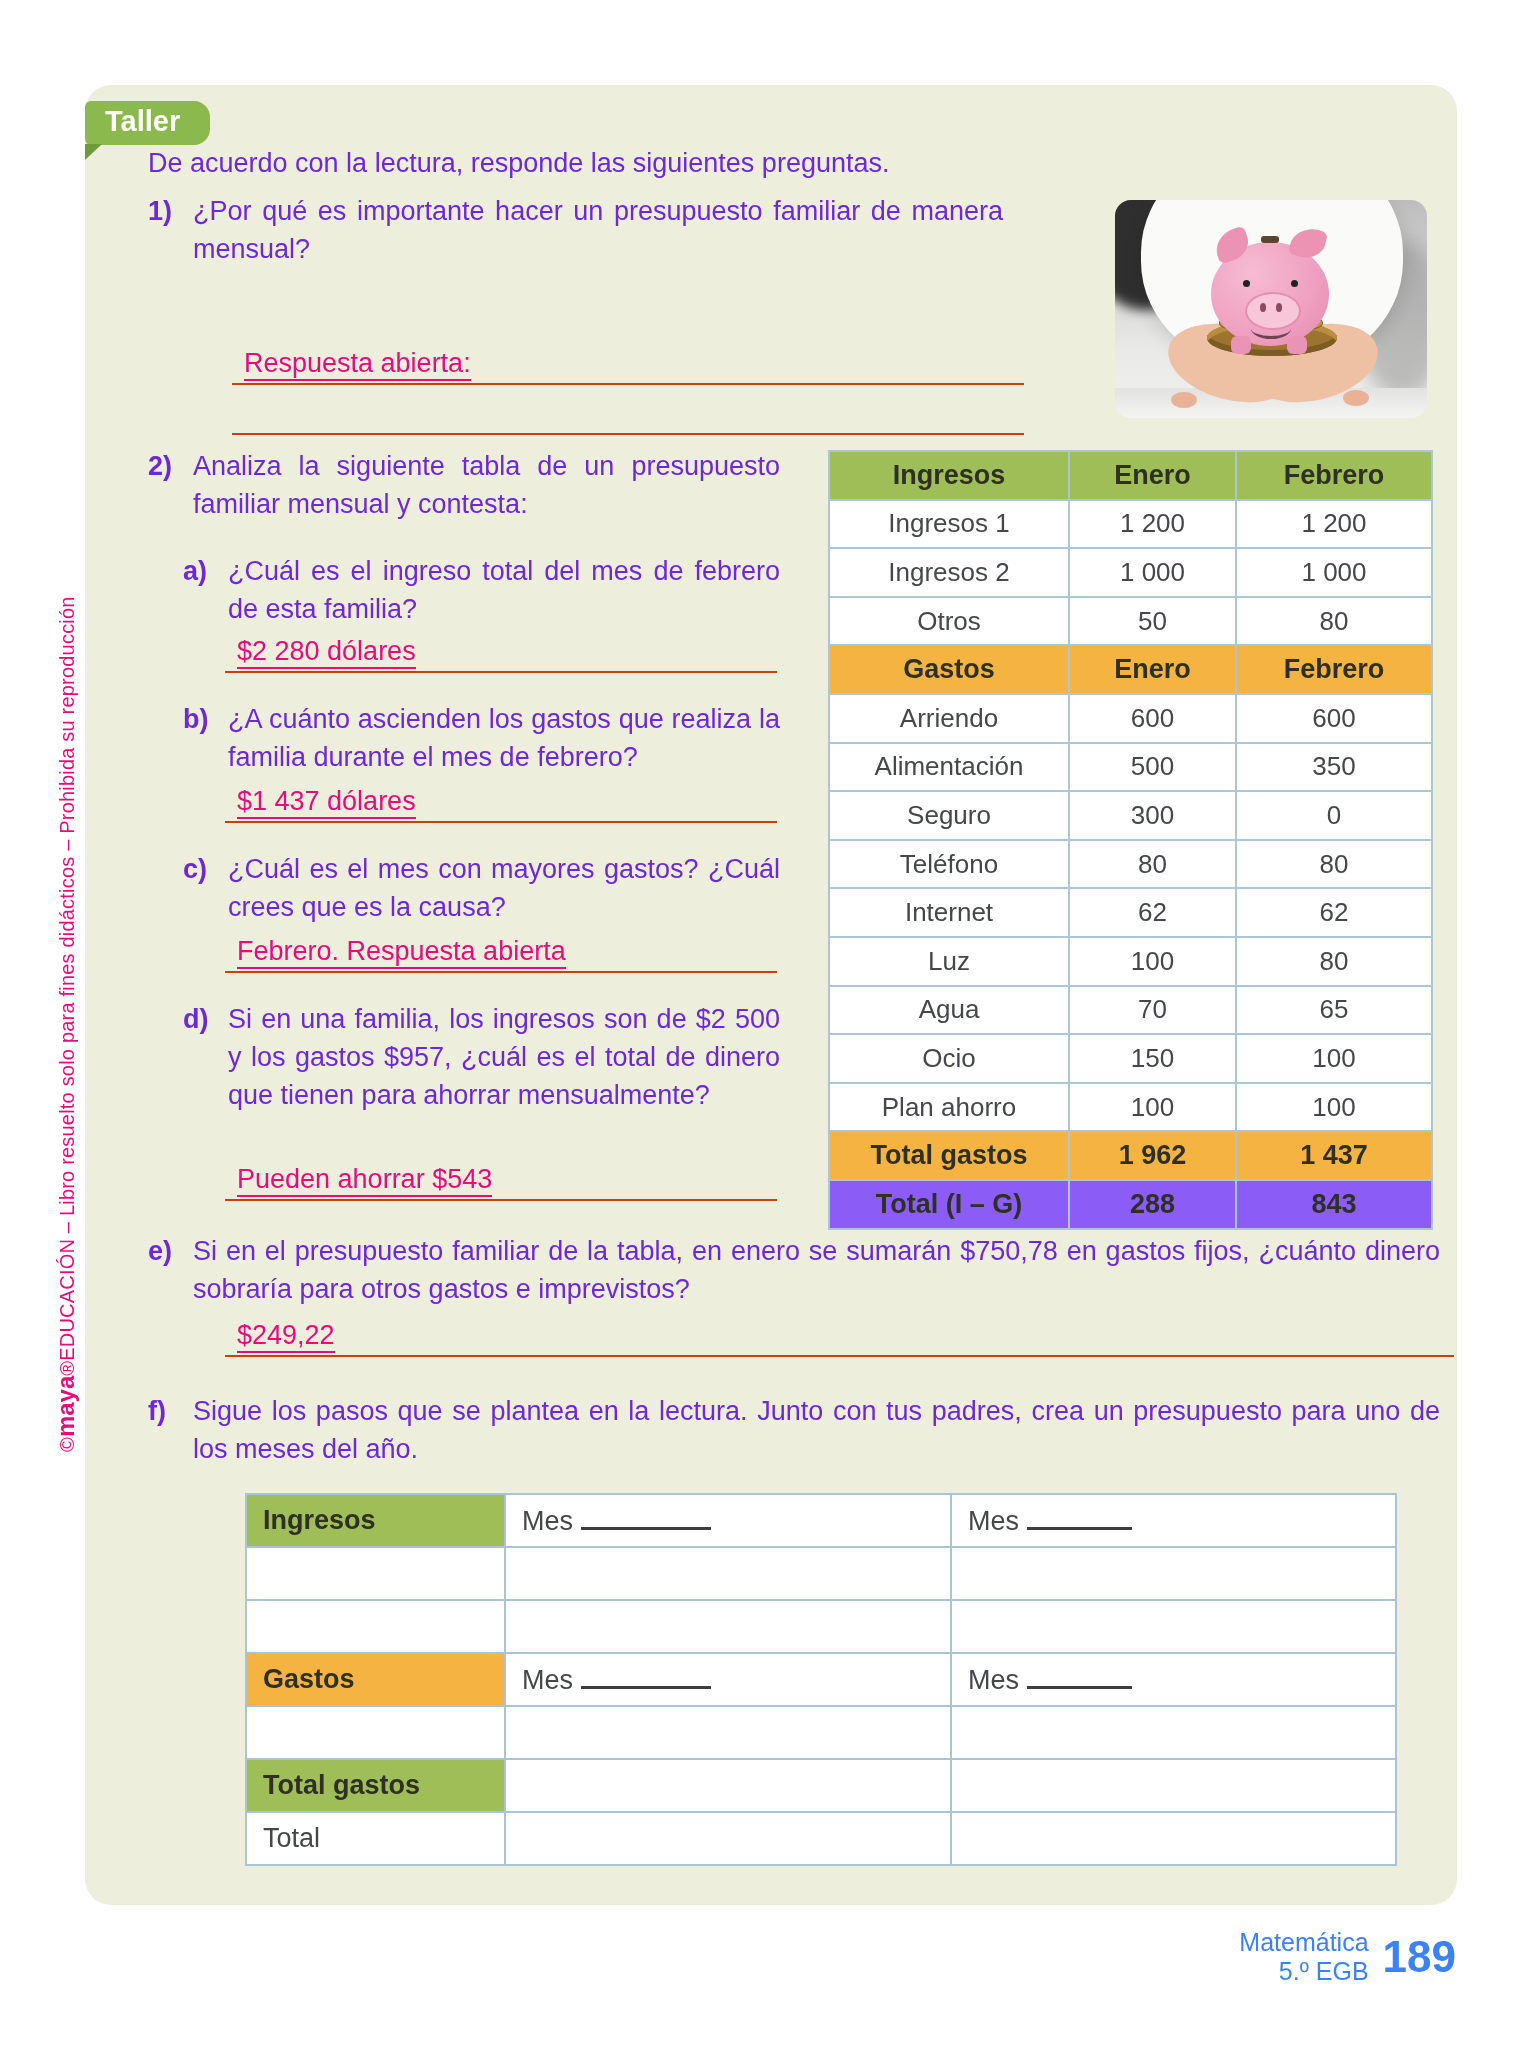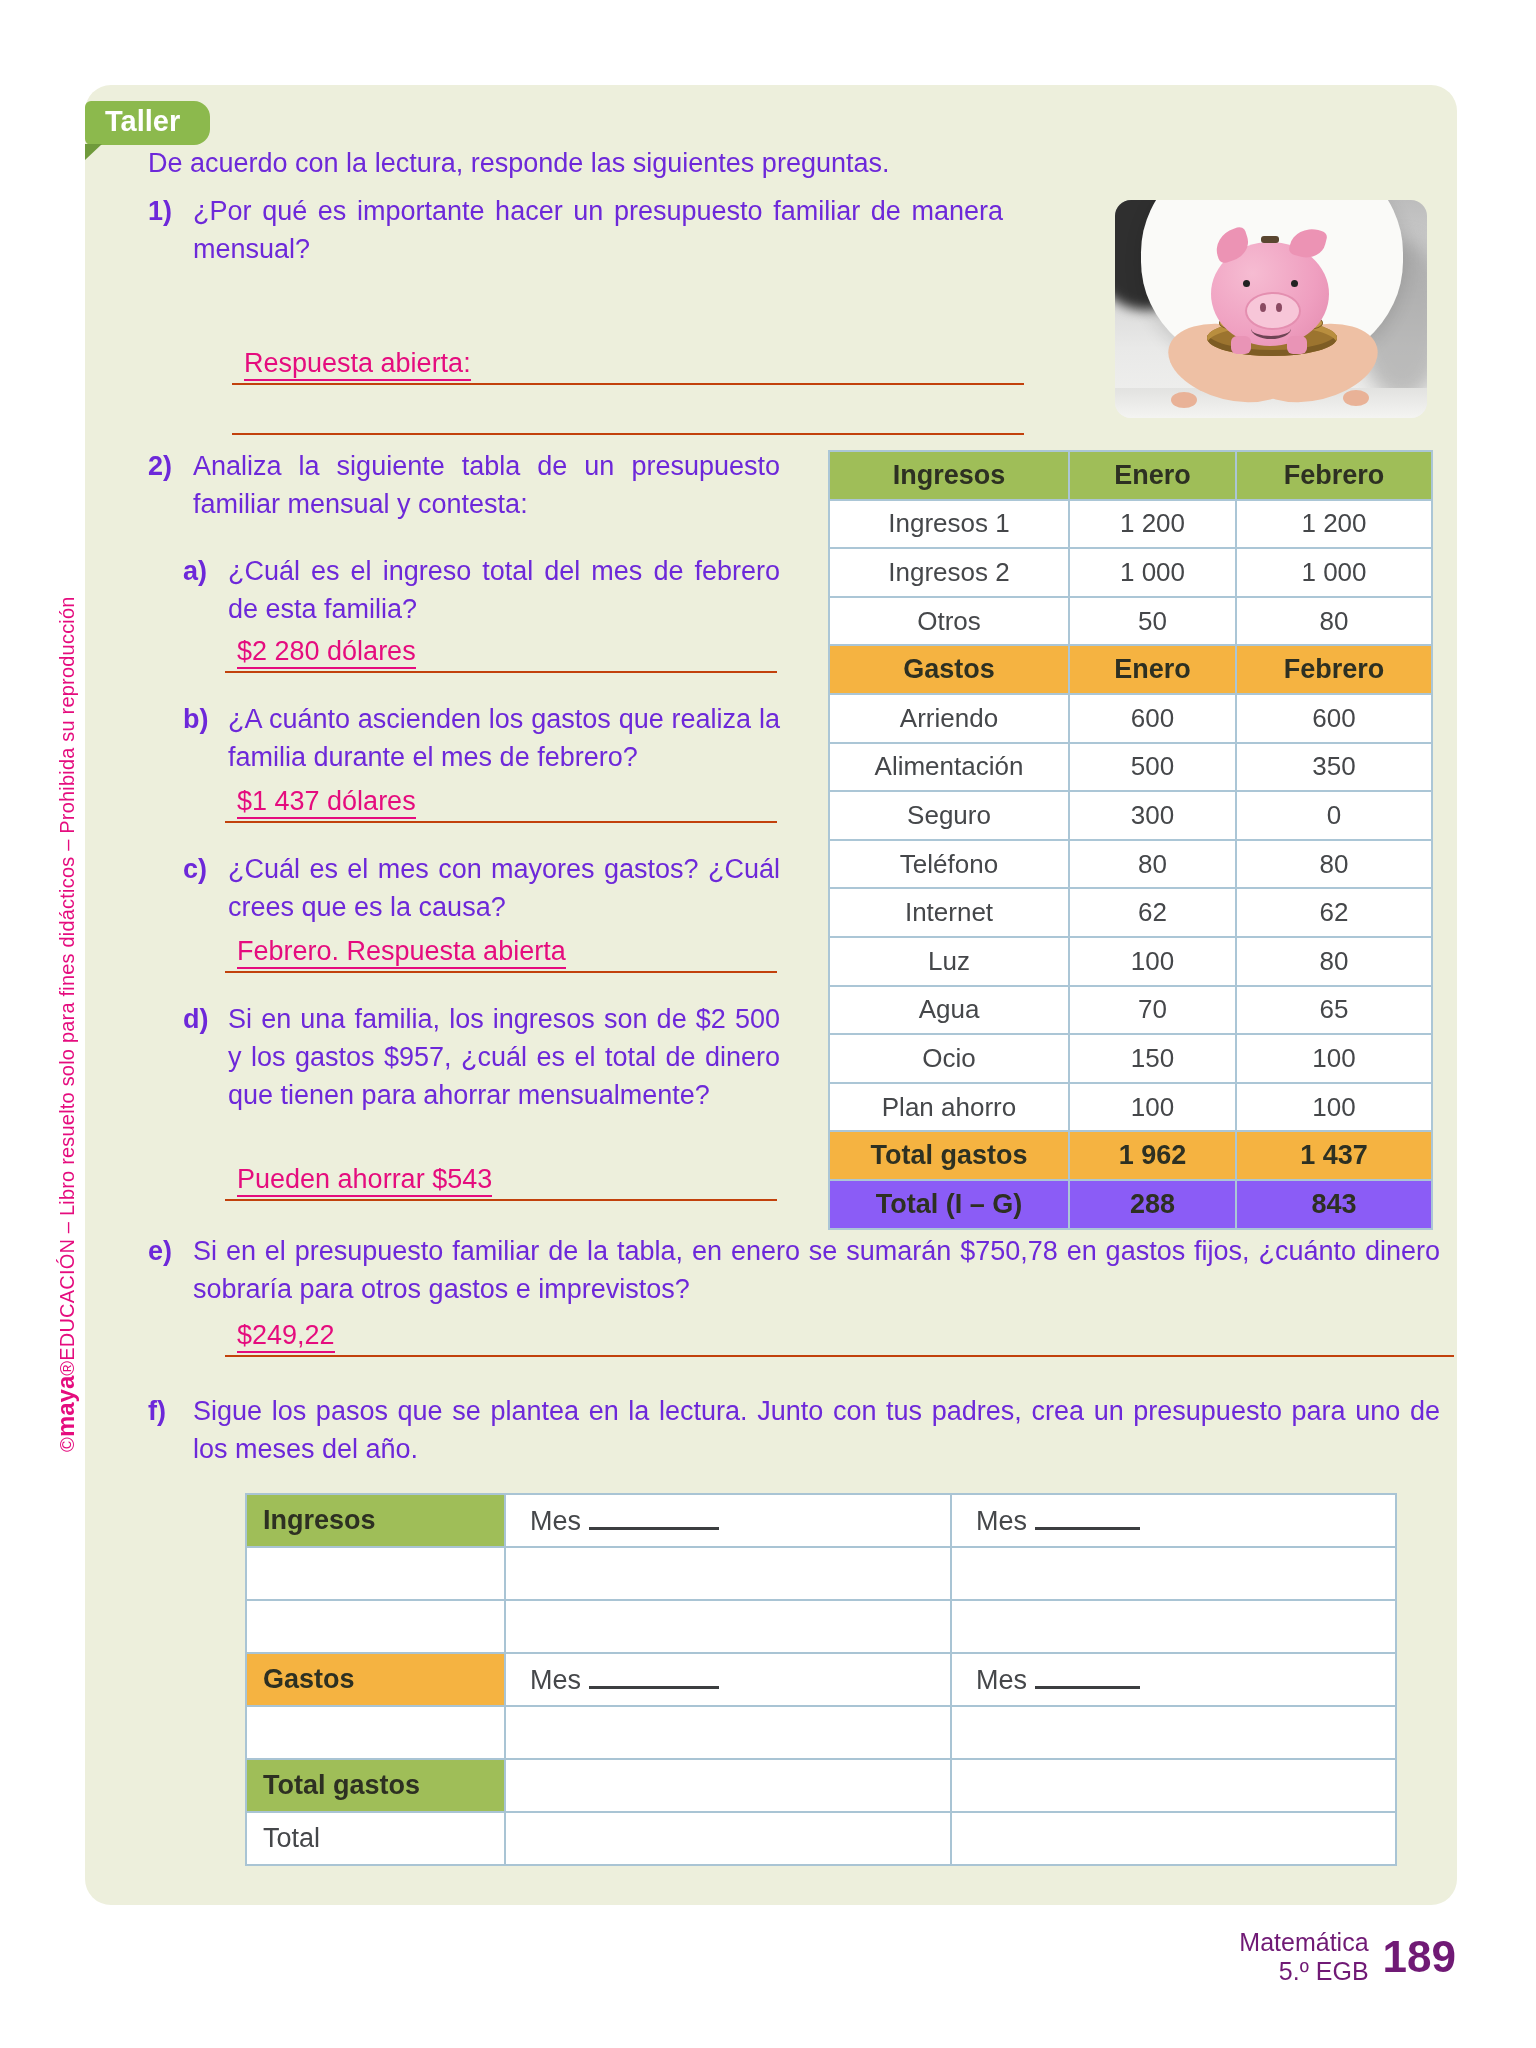--- a/index.html
+++ b/index.html
@@ -87,27 +87,27 @@
   .btable{
     position:absolute;left:245px;top:1493px;width:1150px;
     border-collapse:collapse;table-layout:fixed;border:2px solid #97b2c2;
   }
   .btable td{
     border:2px solid #a9c4d4;background:#ffffff;height:51px;
     font-size:27px;color:#45474a;padding:0 0 0 16px;text-align:left;
   }
   .btable td.cgreen{background:#9fbe58;font-weight:bold;color:#2d3022;}
   .btable td.corange{background:#f5b341;font-weight:bold;color:#2d3022;}
-  .btable td.mes{padding-left:24px;}
+  .btable td.mes{padding-left:16px;}
   .mline{display:inline-block;border-bottom:3px solid #3c3e40;height:22px;margin-left:8px;}
   .w130{width:130px;} .w105{width:105px;}
   
   .footer{
     position:absolute;right:80px;top:1928px;display:flex;align-items:center;
-    color:#701a75;
+    color:#3b82f6;
   }
   .fcol{text-align:right;line-height:29px;font-size:25px;margin-right:14px;}
   .fnum{font-size:44px;font-weight:bold;}
 </style>
 </head>
 <body>
 
 <div class="card"></div>
 
 <div class="badge">

